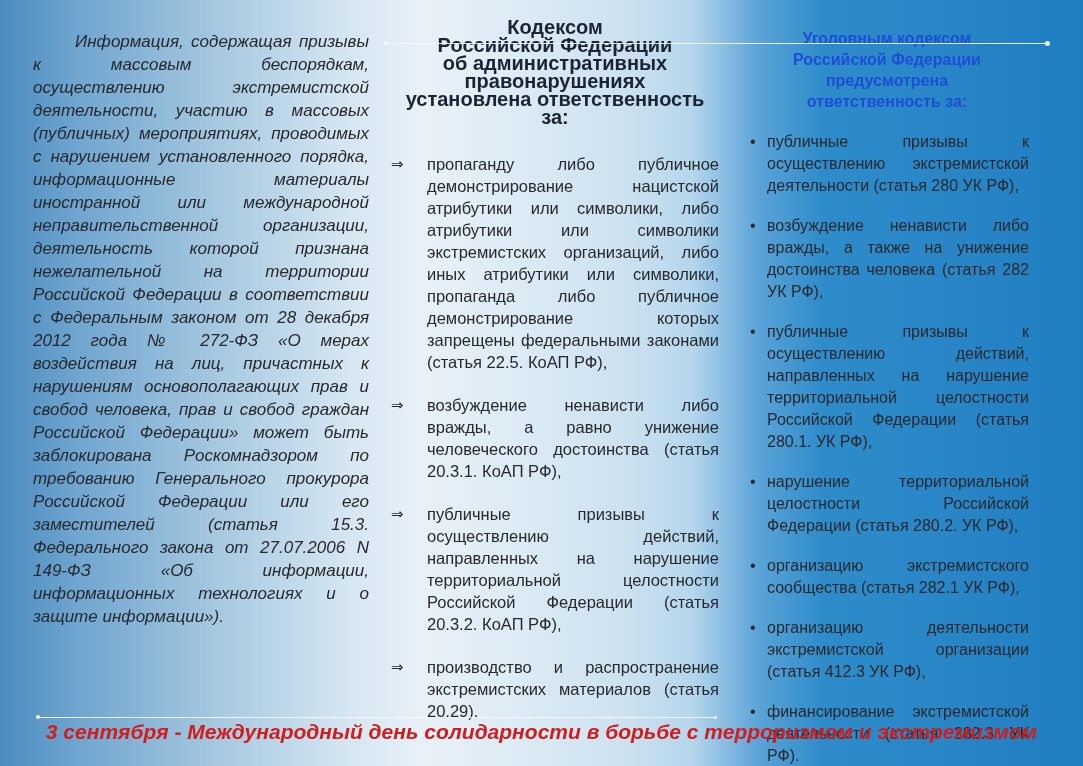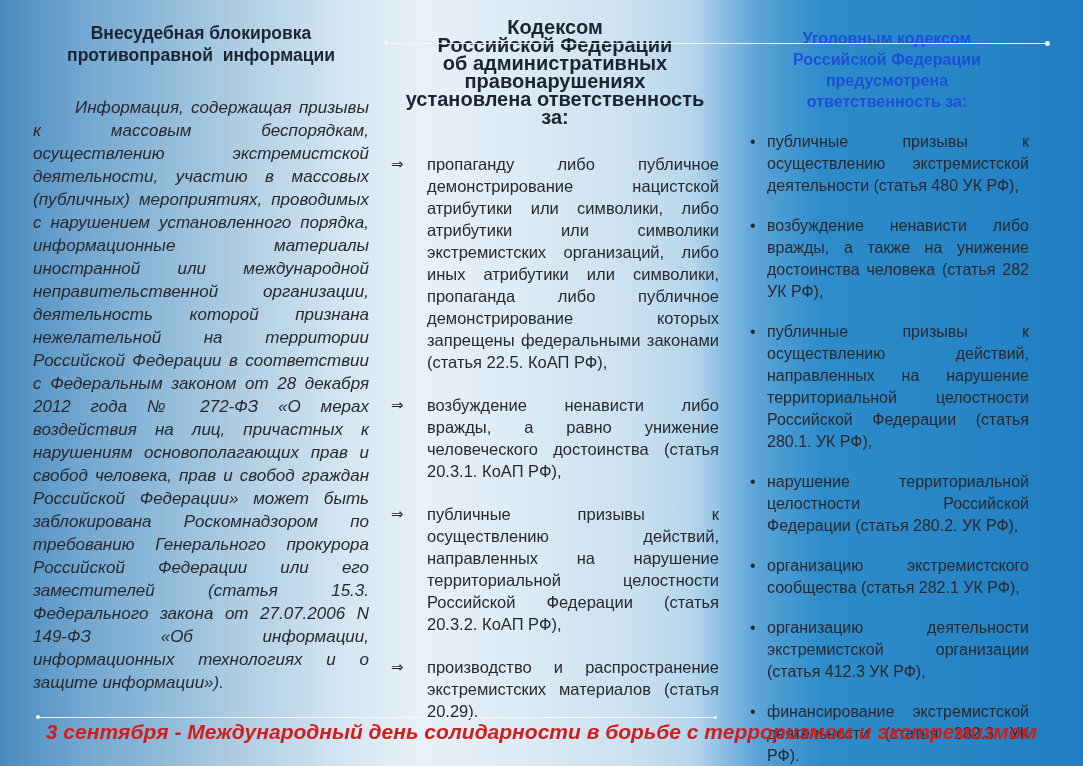--- a/index.html
+++ b/index.html
@@ -100,22 +100,20 @@
   }
 </style>
 </head>
 <body>
 
 <div class="page">
 
   <div class="divider-line divider-top"></div>
 
   <div class="panel panel-1">
-    <div class="panel-title">Внесудебная блокировка
-противоправной  информации</div>
     <div class="panel-paragraph">Информация, содержащая призывы к массовым беспорядкам, осуществлению экстремистской деятельности, участию в массовых (публичных) мероприятиях, проводимых с нарушением установленного порядка, информационные материалы иностранной или международной неправительственной организации, деятельность которой признана нежелательной на территории Российской Федерации в соответствии с Федеральным законом от 28 декабря 2012 года № 272-ФЗ «О мерах воздействия на лиц, причастных к нарушениям основополагающих прав и свобод человека, прав и свобод граждан Российской Федерации» может быть заблокирована Роскомнадзором по требованию Генерального прокурора Российской Федерации или его заместителей (статья 15.3. Федерального закона от 27.07.2006 N 149-ФЗ «Об информации, информационных технологиях и о защите информации»).</div>
   </div>
 
   <div class="panel panel-2">
     <div class="panel-title">Кодексом
 Российской Федерации
 об административных
 правонарушениях
 установлена ответственность за:</div>
     <ul class="bullet-list">
@@ -144,21 +142,21 @@
 
   <div class="panel panel-3">
     <div class="panel-title">Уголовным кодексом
 Российской Федерации
 предусмотрена
 ответственность за:</div>
     <ul class="bullet-list">
 
         <li class="bullet-item">
           <span class="bullet-marker">•</span>
-          <span class="bullet-text">публичные призывы к осуществлению экстремистской деятельности (статья 480 УК РФ),</span>
+          <span class="bullet-text">публичные призывы к осуществлению экстремистской деятельности (статья 280 УК РФ),</span>
         </li>
 
         <li class="bullet-item">
           <span class="bullet-marker">•</span>
           <span class="bullet-text">возбуждение ненависти либо вражды, а также на унижение достоинства человека (статья 282 УК РФ),</span>
         </li>
 
         <li class="bullet-item">
           <span class="bullet-marker">•</span>
           <span class="bullet-text">публичные призывы к осуществлению действий, направленных на нарушение территориальной целостности Российской Федерации (статья 280.1. УК РФ),</span>

